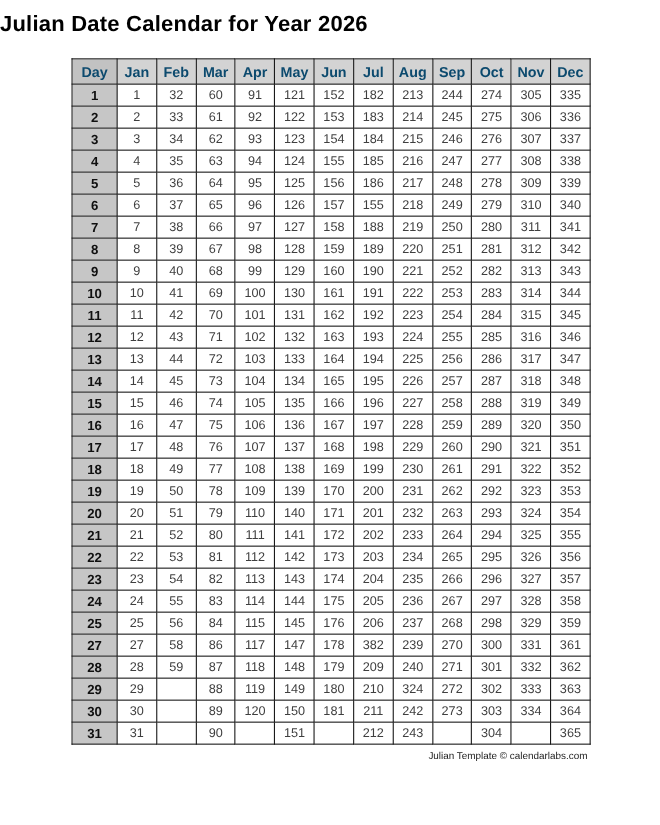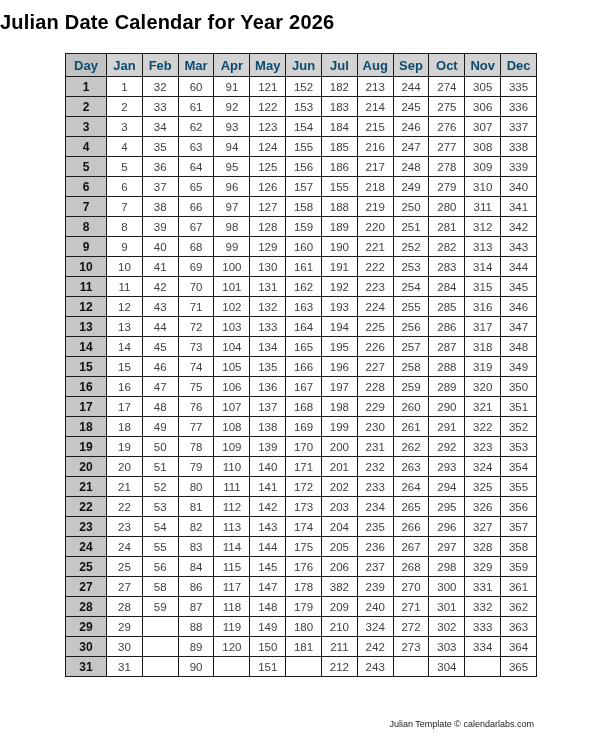--- a/index.html
+++ b/index.html
@@ -52,21 +52,21 @@
   }
   table.julian tbody td {
     background:#ffffff;
     height:19px;
     font-size:11.5px;
     font-weight:400;
     color:#3f3f3f;
   }
   .footer-credit {
     position:absolute;
-    top:719px;
+    top:682px;
     right:66px;
     font-size:9px;
     color:#1a1a1a;
   }
 </style>
 </head>
 <body>
 
 <div>
   <h1 class="page-title">Julian Date Calendar for Year 2026</h1>

